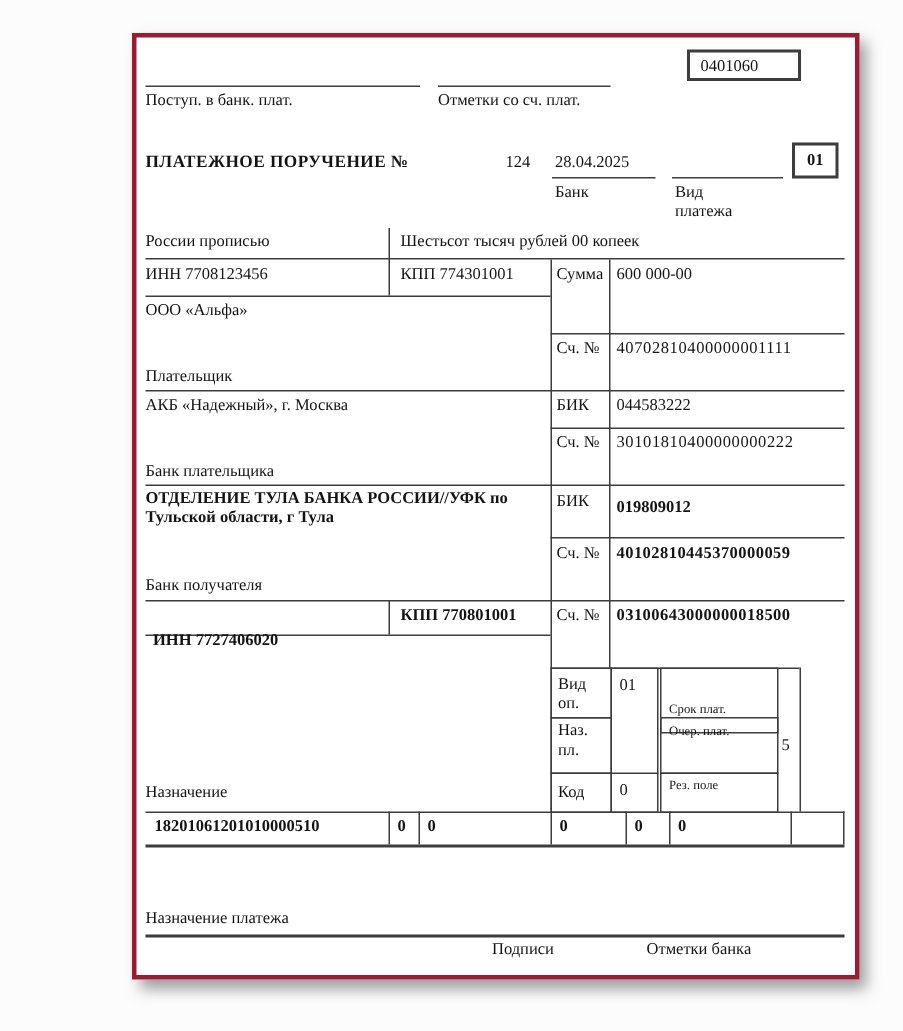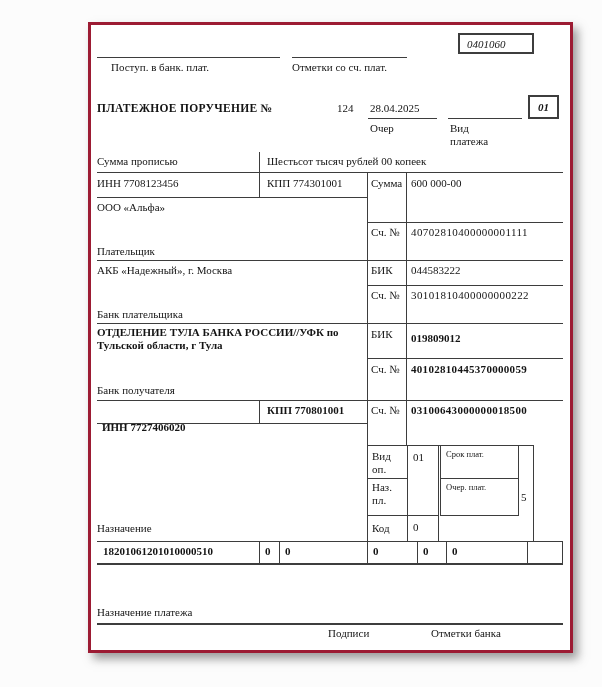--- a/index.html
+++ b/index.html
@@ -32,40 +32,40 @@
     color:var(--text);
   }
   .b{font-weight:bold;}
   .wrap{white-space:normal;}
   .small{font-size:8.5px;line-height:10px;white-space:normal;}
   .ln{position:absolute;background:var(--line);}
   .cell{position:absolute;box-sizing:border-box;border:1px solid var(--line);}
   .codebox{
     position:absolute;box-sizing:border-box;
     border:2px solid var(--line);
-    font-size:11px;display:flex;align-items:center;font-style:italic;
+    font-size:11px;display:flex;align-items:center;
   }
 </style>
 </head>
 <body>
 
 <div class="form">
 
   <div class="ln" style="left:6px;top:32px;width:183px;height:1px"></div>
   <div class="ln" style="left:201px;top:32px;width:115px;height:1px"></div>
-  <div class="t" style="left:20px;top:36px">Поступ. в банк. плат.</div>
+  <div class="t" style="left:6px;top:36px">Поступ. в банк. плат.</div>
   <div class="t" style="left:201px;top:36px">Отметки со сч. плат.</div>
   <div class="codebox" style="left:367px;top:8px;width:76px;height:21px;padding-left:7px">0401060</div>
 
   <div class="t b" style="left:6px;top:77px;font-size:11.5px;letter-spacing:.3px">ПЛАТЕЖНОЕ ПОРУЧЕНИЕ №</div>
   <div class="t" style="left:246px;top:77px">124</div>
   <div class="t" style="left:279px;top:77px">28.04.2025</div>
   <div class="ln" style="left:277px;top:93px;width:69px;height:1px"></div>
   <div class="ln" style="left:357px;top:93px;width:74px;height:1px"></div>
-  <div class="t" style="left:279px;top:97px">Очер</div>
+  <div class="t" style="left:279px;top:97px">Банк</div>
   <div class="t wrap" style="left:359px;top:97px;width:50px">Вид платежа</div>
   <div class="codebox b" style="left:437px;top:70px;width:31px;height:24px;justify-content:center">01</div>
 
   <div class="ln" style="left:6px;top:147px;width:466px;height:1px"></div>
   <div class="ln" style="left:6px;top:235px;width:466px;height:1px"></div>
   <div class="ln" style="left:6px;top:298px;width:466px;height:1px"></div>
   <div class="ln" style="left:6px;top:375px;width:466px;height:1px"></div>
   <div class="ln" style="left:6px;top:516px;width:466px;height:1px"></div>
   <div class="ln" style="left:6px;top:538px;width:466px;height:2px"></div>
   <div class="ln" style="left:6px;top:172px;width:270px;height:1px"></div>
@@ -74,21 +74,21 @@
   <div class="ln" style="left:276px;top:260px;width:196px;height:1px"></div>
   <div class="ln" style="left:276px;top:333px;width:196px;height:1px"></div>
   <div class="ln" style="left:276px;top:420px;width:166px;height:1px"></div>
 
   <div class="ln" style="left:168px;top:127px;width:1px;height:45px"></div>
   <div class="ln" style="left:168px;top:375px;width:1px;height:23px"></div>
   <div class="ln" style="left:276px;top:148px;width:1px;height:368px"></div>
   <div class="ln" style="left:315px;top:148px;width:1px;height:272px"></div>
   <div class="ln" style="left:442px;top:420px;width:1px;height:96px"></div>
 
-  <div class="t" style="left:6px;top:130px">Сумма прописью</div>
+  <div class="t" style="left:6px;top:130px">России прописью</div>
   <div class="t" style="left:176px;top:130px">Шестьсот тысяч рублей 00 копеек</div>
 
   <div class="t" style="left:6px;top:152px">ИНН 7708123456</div>
   <div class="t" style="left:176px;top:152px">КПП 774301001</div>
   <div class="t" style="left:280px;top:152px">Сумма</div>
   <div class="t" style="left:320px;top:152px">600 000-00</div>
   <div class="t" style="left:6px;top:176px">ООО «Альфа»</div>
   <div class="t" style="left:280px;top:201px">Сч. №</div>
   <div class="t" style="left:320px;top:201px;letter-spacing:.4px">40702810400000001111</div>
   <div class="t" style="left:6px;top:220px">Плательщик</div>
@@ -110,26 +110,27 @@
   <div class="t b" style="left:11px;top:396px">ИНН 7727406020</div>
   <div class="t b" style="left:176px;top:379px">КПП 770801001</div>
   <div class="t" style="left:280px;top:379px">Сч. №</div>
   <div class="t b" style="left:320px;top:379px;letter-spacing:.3px">03100643000000018500</div>
   <div class="t" style="left:6px;top:497px">Назначение</div>
 
   <div class="cell t wrap" style="left:276px;top:420px;width:41px;height:34px;padding:4px 4px">Вид оп.</div>
   <div class="cell" style="left:316px;top:420px;width:32px;height:97px"></div>
   <div class="ln" style="left:316px;top:490px;width:32px;height:1px"></div>
   <div class="t" style="left:322px;top:426px">01</div>
-  <div class="cell small" style="left:349px;top:420px;width:79px;height:34px;padding:3px 5px">Срок плат.</div>
+  <div class="cell small" style="left:349px;top:420px;width:79px;height:34px;padding:21px 5px">Срок плат.</div>
   <div class="cell t wrap" style="left:276px;top:453px;width:41px;height:38px;padding:2px 4px">Наз. пл.</div>
   <div class="cell small" style="left:349px;top:453px;width:79px;height:38px;padding:3px 5px">Очер. плат.</div>
   <div class="t" style="left:430px;top:466px">5</div>
   <div class="cell t" style="left:276px;top:490px;width:41px;height:27px;padding:6px 4px 0">Код</div>
   <div class="t" style="left:322px;top:496px">0</div>
+  <div class="cell small" style="left:349px;top:490px;width:79px;height:27px;padding:2px 5px">Рез. поле</div>
 
   <div class="ln" style="left:168px;top:516px;width:1px;height:22px"></div>
   <div class="ln" style="left:188px;top:516px;width:1px;height:22px"></div>
   <div class="ln" style="left:276px;top:516px;width:1px;height:22px"></div>
   <div class="ln" style="left:326px;top:516px;width:1px;height:22px"></div>
   <div class="ln" style="left:355px;top:516px;width:1px;height:22px"></div>
   <div class="ln" style="left:436px;top:516px;width:1px;height:22px"></div>
   <div class="ln" style="left:471px;top:516px;width:1px;height:22px"></div>
 
   <div class="t b" style="left:12px;top:520px">18201061201010000510</div>

